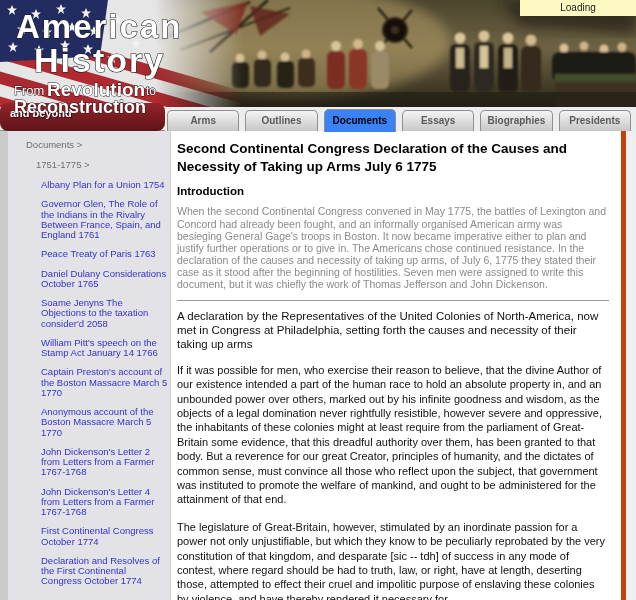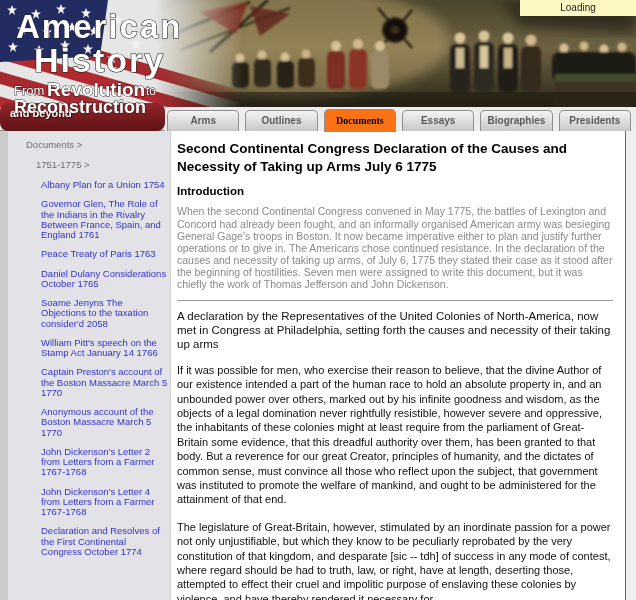--- a/index.html
+++ b/index.html
@@ -21,32 +21,32 @@
   .loading-box{position:absolute;right:0;top:0;width:116px;height:16px;background:#fef9c3;
                z-index:4;font-size:10px;color:#1a1a1a;text-align:center;line-height:16px;}
 
   
   .tabs{position:absolute;left:165px;top:107px;right:0;height:24px;background:#ededed;
         display:flex;align-items:flex-end;gap:6px;padding:0 5px 0 2px;box-sizing:border-box;z-index:3;}
   .tab{flex:1;height:21px;line-height:20px;text-align:center;font-size:10px;font-weight:bold;
        color:#5a5a5a;background:linear-gradient(#f4f4f4,#c7c7c7);border:1px solid #8f8f8f;
        border-bottom:none;border-radius:5px 5px 0 0;cursor:pointer;box-sizing:border-box;
        white-space:nowrap;overflow:hidden;}
-  .tab.active{background:#f97316;color:#000;height:23px;line-height:22px;margin-bottom:-1px;z-index:4;font-family:Liberation Serif, serif;}
+  .tab.active{background:#3b82f6;color:#000;height:23px;line-height:22px;margin-bottom:-1px;z-index:4;}
 
   
   .content{display:flex;height:469px;}
   .left-edge{width:8px;background:#cbcbcb;}
   .sidebar{width:163px;background:#e3e2e7;border-right:1px solid #cfcfcf;box-sizing:border-box;
            padding-top:8px;overflow:hidden;}
   .crumb1{margin:0 0 9px 18px;font-size:9.5px;color:#6e6e6e;cursor:pointer;}
   .crumb2{margin:0 0 10px 28px;font-size:9.5px;color:#6e6e6e;cursor:pointer;}
   .slink{display:block;margin:0 0 9px 33px;width:127px;font-size:9.5px;line-height:1.08;
          color:#3333cc;text-decoration:none;cursor:pointer;}
-  .main{flex:1;background:#fff;border-right:1px solid #c2410c;box-sizing:border-box;
+  .main{flex:1;background:#fff;border-right:5px solid #c2410c;box-sizing:border-box;
         padding:9px 12px 0 6px;overflow:hidden;}
   .right-gutter{width:10px;background:#efefef;}
   .main h1{font-size:13.5px;font-weight:bold;color:#000;line-height:1.35;margin:0 0 9px;}
   .main h2{font-size:11.5px;font-weight:bold;color:#000;margin:0 0 8px;}
   .intro{font-size:10.5px;line-height:1.16;color:#8a8a8a;margin:0 0 9px;}
   .main hr{border:none;border-top:1px solid #9a9a9a;margin:0 0 8px;}
   .decl{font-size:11.5px;line-height:1.22;color:#111;margin:0 0 12px;}
   .bodyp{font-size:11px;line-height:1.31;color:#111;margin:0 0 13px;}
 </style>
 </head>
@@ -198,20 +198,21 @@
       <a class="slink">Albany Plan for a Union 1754</a>
       <a class="slink">Governor Glen, The Role of the Indians in the Rivalry Between France, Spain, and England 1761</a>
       <a class="slink">Peace Treaty of Paris 1763</a>
       <a class="slink">Daniel Dulany Considerations October 1765</a>
       <a class="slink">Soame Jenyns The Objections to the taxation consider'd 2058</a>
       <a class="slink">William Pitt's speech on the Stamp Act January 14 1766</a>
       <a class="slink">Captain Preston's account of the Boston Massacre March 5 1770</a>
       <a class="slink">Anonymous account of the Boston Massacre March 5 1770</a>
       <a class="slink">John Dickenson's Letter 2 from Letters from a Farmer 1767-1768</a>
       <a class="slink">John Dickenson's Letter 4 from Letters from a Farmer 1767-1768</a>
+      <a class="slink">First Continental Congress October 1774</a>
       <a class="slink">Declaration and Resolves of the First Continental Congress October 1774</a>
 
     </aside>
 
     <main class="main">
       <h1>Second Continental Congress Declaration of the Causes and Necessity of Taking up Arms July 6 1775</h1>
       <h2>Introduction</h2>
       <p class="intro">When the second Continental Congress convened in May 1775, the battles of Lexington and Concord had already been fought, and an informally organised American army was besieging General Gage's troops in Boston. It now became imperative either to plan and justify further operations or to give in. The Americans chose continued resistance. In the declaration of the causes and necessity of taking up arms, of July 6, 1775 they stated their case as it stood after the beginning of hostilities. Seven men were assigned to write this document, but it was chiefly the work of Thomas Jefferson and John Dickenson.</p>
       <hr>
       <p class="decl">A declaration by the Representatives of the United Colonies of North-America, now met in Congress at Philadelphia, setting forth the causes and necessity of their taking up arms</p>

